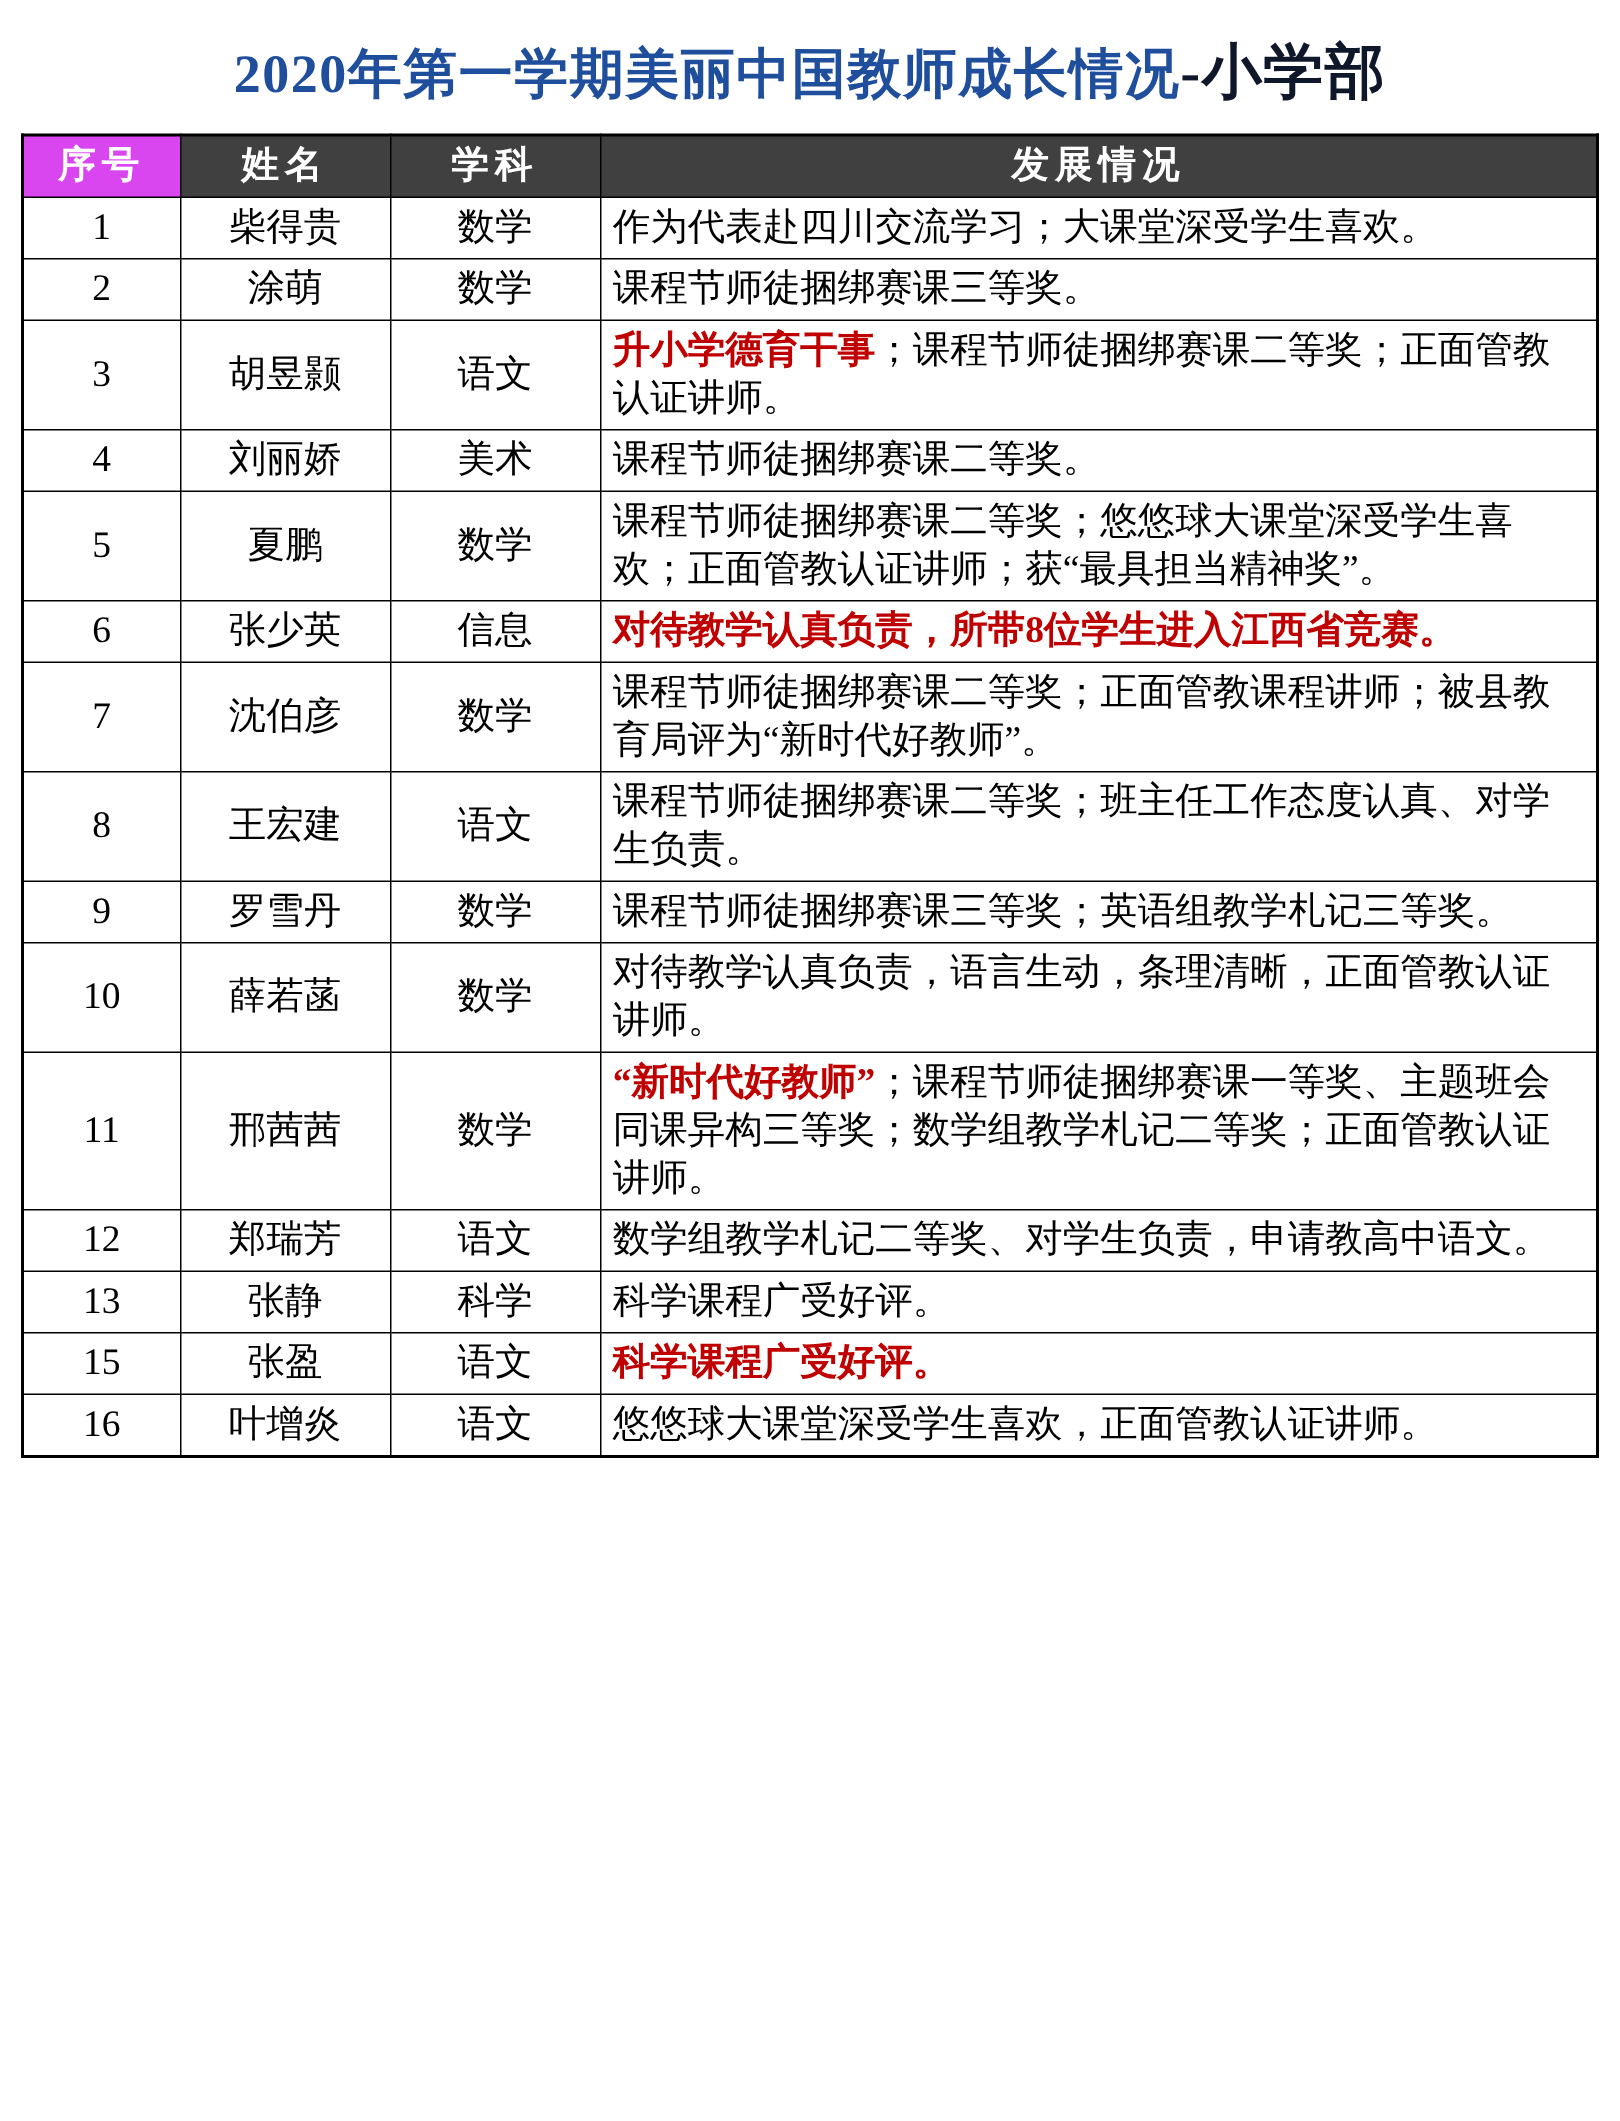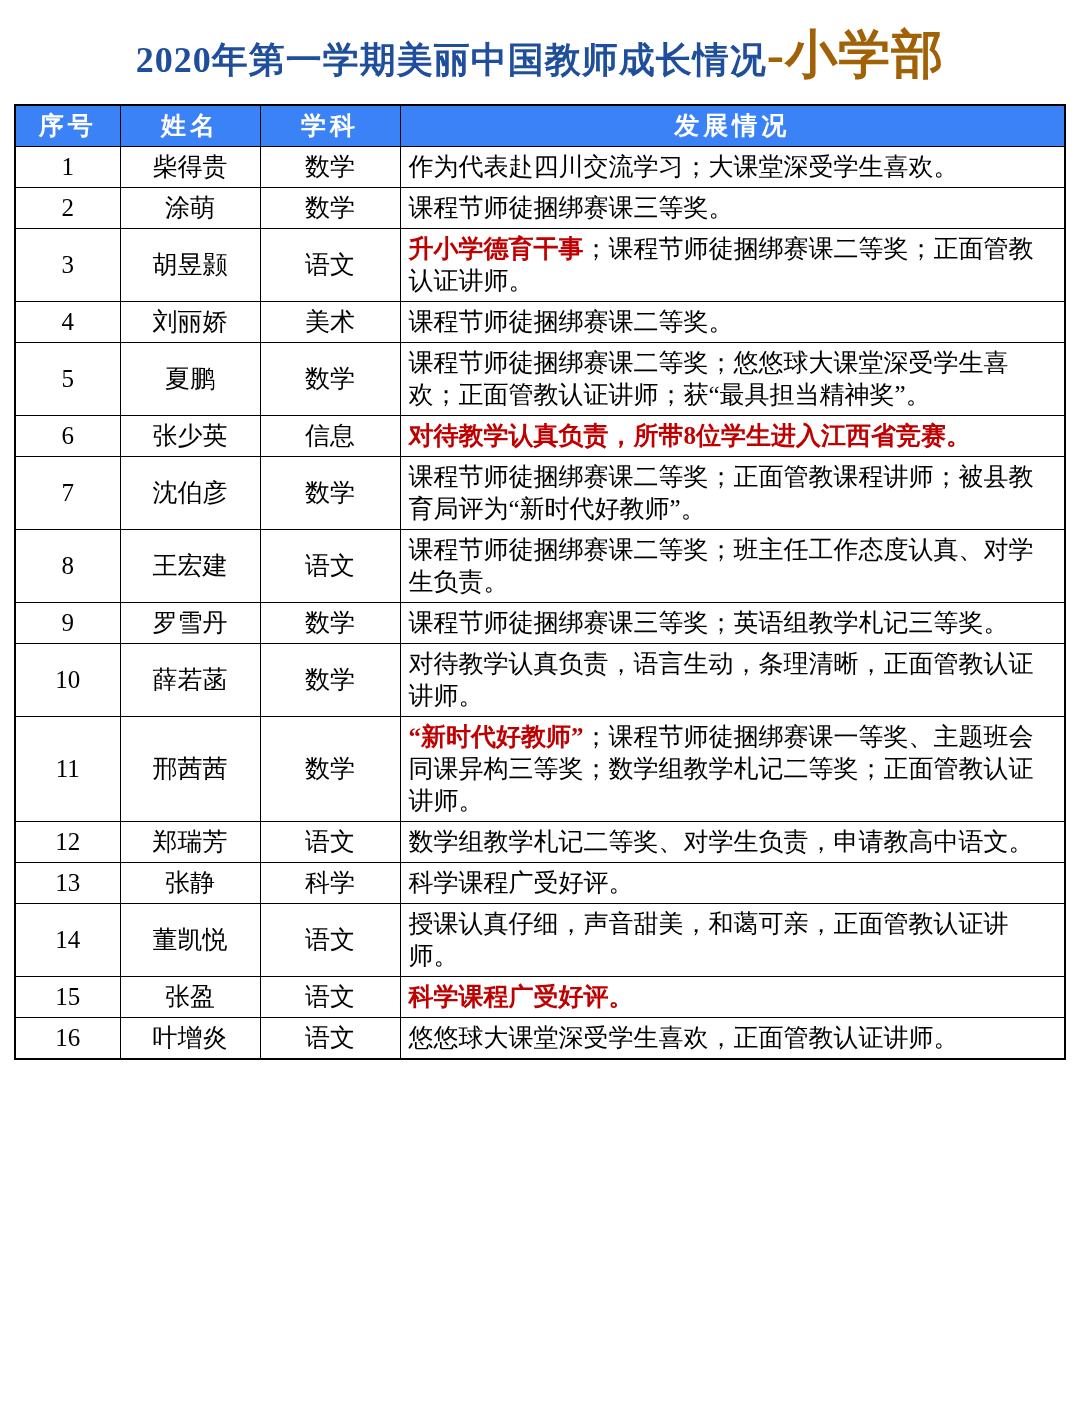--- a/index.html
+++ b/index.html
@@ -26,51 +26,51 @@
     white-space: nowrap;
   }
   .title-main {
     font-size: 36px;
     font-weight: bold;
     color: #1f4e9c;
     letter-spacing: 1px;
     font-family: "Liberation Serif", "DejaVu Serif", serif;
   }
   .title-suffix {
-    font-size: 52px;
-    font-weight: bold;
-    color: #a16207;
+    font-size: 40px;
+    font-weight: bold;
+    color: #0f172a;
     letter-spacing: 1px;
     font-family: "Liberation Serif", "DejaVu Serif", serif;
   }
   
   table.grid {
     border-collapse: collapse;
     width: 1052px;
     table-layout: fixed;
     border: 2px solid #000;
   }
   table.grid td, table.grid th {
     border: 1px solid #000;
     padding: 4px 8px;
     vertical-align: middle;
     font-size: 25px;
     line-height: 1.28;
   }
   thead th {
-    background: #3b82f6;
+    background: #404040;
     color: #ffffff;
     font-weight: bold;
     text-align: center;
     font-size: 27px;
     padding: 7px 4px;
     letter-spacing: 4px;
   }
   thead th.col-no {
-    background: #3b82f6;
+    background: #d946ef;
     color: #ffffff;
     letter-spacing: 4px;
   }
   col.c-no { width: 105px; }
   col.c-name { width: 140px; }
   col.c-subject { width: 140px; }
   col.c-desc { width: auto; }
 
   td.c-no, td.c-name, td.c-subject {
     text-align: center;
@@ -189,26 +189,20 @@
           <td class="c-subject">语文</td>
           <td class="c-desc"><span>数学组教学札记二等奖、对学生负责，申请教高中语文。</span></td>
         </tr>
         <tr>
           <td class="c-no">13</td>
           <td class="c-name">张静</td>
           <td class="c-subject">科学</td>
           <td class="c-desc"><span>科学课程广受好评。</span></td>
         </tr>
         <tr>
-          <td class="c-no">14</td>
-          <td class="c-name">董凯悦</td>
-          <td class="c-subject">语文</td>
-          <td class="c-desc"><span>授课认真仔细，声音甜美，和蔼可亲，正面管教认证讲师。</span></td>
-        </tr>
-        <tr>
           <td class="c-no">15</td>
           <td class="c-name">张盈</td>
           <td class="c-subject">语文</td>
           <td class="c-desc"><span class="hl">科学课程广受好评。</span></td>
         </tr>
         <tr>
           <td class="c-no">16</td>
           <td class="c-name">叶增炎</td>
           <td class="c-subject">语文</td>
           <td class="c-desc"><span>悠悠球大课堂深受学生喜欢，正面管教认证讲师。</span></td>

